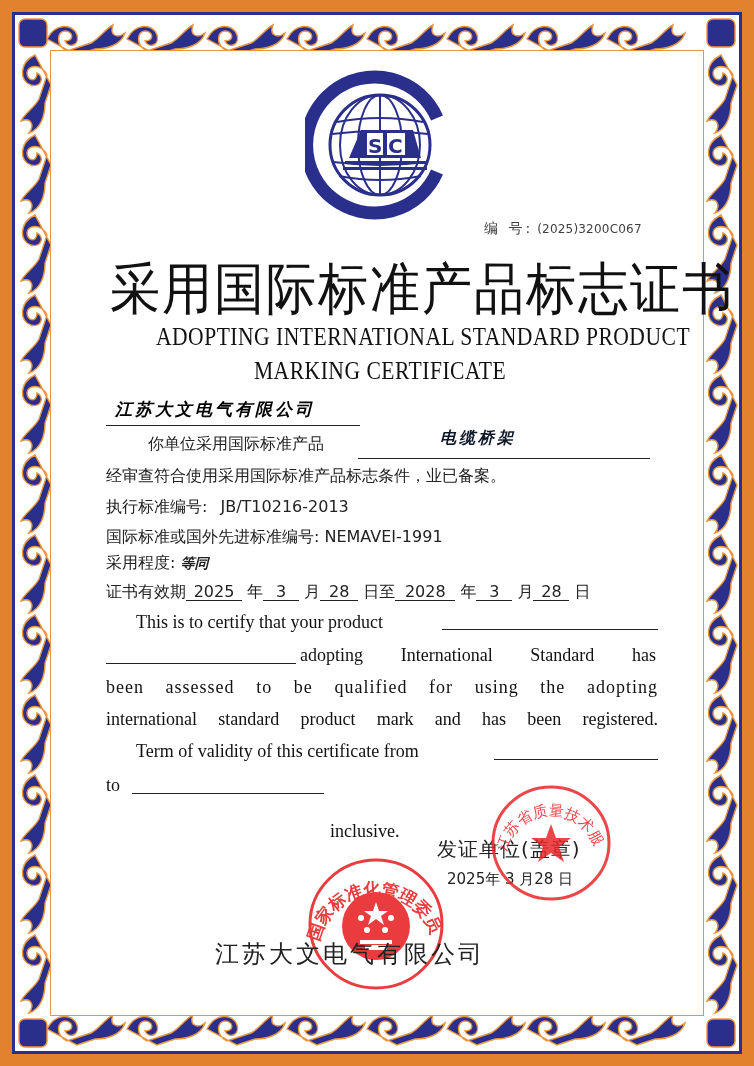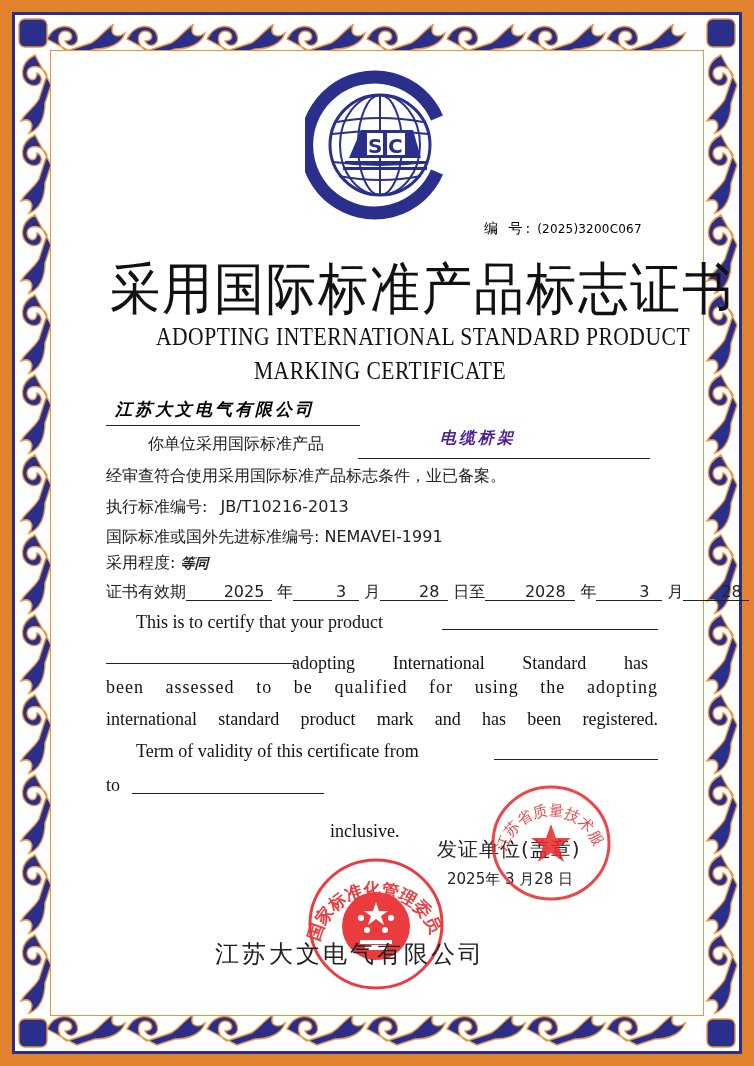--- a/index.html
+++ b/index.html
@@ -4,30 +4,30 @@
 <style>
   html, body { margin:0; padding:0; }
   body { width:754px; height:1066px; position:relative; overflow:hidden; background:#e07f2a; font-family:"DejaVu Serif", serif; }
   .frame-outer { position:absolute; left:0; top:0; width:754px; height:1066px; background:#e2822c; }
   .frame-blue { position:absolute; left:12px; top:12px; right:12px; bottom:12px; border:3px solid #2b2f8c; background:#fff; box-sizing:border-box; }
   .ornament-band { position:absolute; left:15px; top:15px; right:15px; bottom:15px; overflow:hidden; }
   .ornament-band svg { position:absolute; left:0; top:0; }
   .inner-panel { position:absolute; left:50px; top:50px; width:654px; height:966px; background:#fff; border:1px solid #e8953f; box-sizing:border-box; }
   .abs { position:absolute; }
   .logo { left:305px; top:70px; width:150px; height:150px; }
-  .cert-no { left:484px; top:220px; font-family:"DejaVu Sans", sans-serif; font-size:12px; color:#000000; letter-spacing:0.2px; }
+  .cert-no { left:484px; top:220px; font-family:"DejaVu Sans", sans-serif; font-size:12px; color:#404040; letter-spacing:0.2px; }
   .cert-no .lbl { font-size:14px; letter-spacing:3px; }
   .title-cn { left:110px; top:252px; width:540px; text-align:center; font-family:"DejaVu Serif", serif; font-size:50px; color:#111; letter-spacing:2px; transform:scaleY(1.12); transform-origin:top; white-space:nowrap; }
   .title-en1 { left:110px; top:322px; width:540px; text-align:center; font-family:"Liberation Serif", serif; font-size:26px; color:#111; letter-spacing:0.6px; transform:scaleX(0.83); transform-origin:center; white-space:nowrap; }
   .title-en2 { left:110px; top:356px; width:540px; text-align:center; font-family:"Liberation Serif", serif; font-size:26px; color:#111; letter-spacing:0.6px; transform:scaleX(0.83); transform-origin:center; white-space:nowrap; }
   .company { left:115px; top:398px; font-family:"DejaVu Serif", serif; font-weight:bold; font-size:17px; color:#000000; letter-spacing:3px; font-style:italic; }
   .line { position:absolute; height:1px; background:#222; }
   .cn-body { font-family:"DejaVu Sans", sans-serif; font-size:16px; color:#222; white-space:nowrap; }
-  .product-val { left:440px; top:428px; font-family:"DejaVu Serif", serif; font-weight:bold; font-style:italic; font-size:16px; color:#4c1d95; letter-spacing:3px; }
-  .u { display:inline-block; border-bottom:1.5px solid #222; text-align:center; line-height:17px;padding-left:30px; }
+  .product-val { left:440px; top:428px; font-family:"DejaVu Serif", serif; font-weight:bold; font-style:italic; font-size:16px; color:#0f172a; letter-spacing:3px; }
+  .u { display:inline-block; border-bottom:1.5px solid #222; text-align:center; line-height:17px; }
   .en-body { font-family:"Liberation Serif", serif; font-size:18px; color:#111; white-space:nowrap; }
   .justified { text-align:justify; text-align-last:justify; }
   .seal { position:absolute; }
   .issuer { left:437px; top:836px; font-family:"DejaVu Sans", sans-serif; font-size:20px; color:#222; letter-spacing:1px; }
   .issue-date { left:447px; top:870px; font-family:"DejaVu Sans", sans-serif; font-size:15px; color:#222; }
   .footer { left:215px; top:938px; font-family:"DejaVu Sans", sans-serif; font-size:24px; color:#222; letter-spacing:3px; }
 </style>
 </head>
 <body>
 
@@ -237,21 +237,21 @@
   <span>日</span><span>至</span><span class="u" style="width:60px;">2028</span>
   <span>年</span><span class="u" style="width:36px;">3</span>
   <span>月</span><span class="u" style="width:36px;">28</span>
   <span>日</span>
 </div>
 
 <div class="abs en-body" style="left:136px; top:612px;">This is to certify that your product</div>
 <div class="line" style="left:442px; top:629px; width:216px;"></div>
 
 <div class="line" style="left:106px; top:663px; width:190px;"></div>
-<div class="abs en-body justified" style="left:292px; top:645px; width:356px;margin-top:8px;">adopting International Standard has</div>
+<div class="abs en-body justified" style="left:300px; top:645px; width:356px;">adopting International Standard has</div>
 
 <div class="abs en-body justified" style="left:106px; top:677px; width:552px; letter-spacing:1px;">been assessed to be qualified for using the adopting</div>
 <div class="abs en-body justified" style="left:106px; top:709px; width:552px;">international standard product mark and has been registered.</div>
 
 <div class="abs en-body" style="left:136px; top:741px;">Term of validity of this certificate from</div>
 <div class="line" style="left:494px; top:759px; width:164px;"></div>
 
 <div class="abs en-body" style="left:106px; top:775px;">to</div>
 <div class="line" style="left:132px; top:793px; width:192px;"></div>
 <div class="abs en-body" style="left:330px; top:821px;">inclusive.</div>

